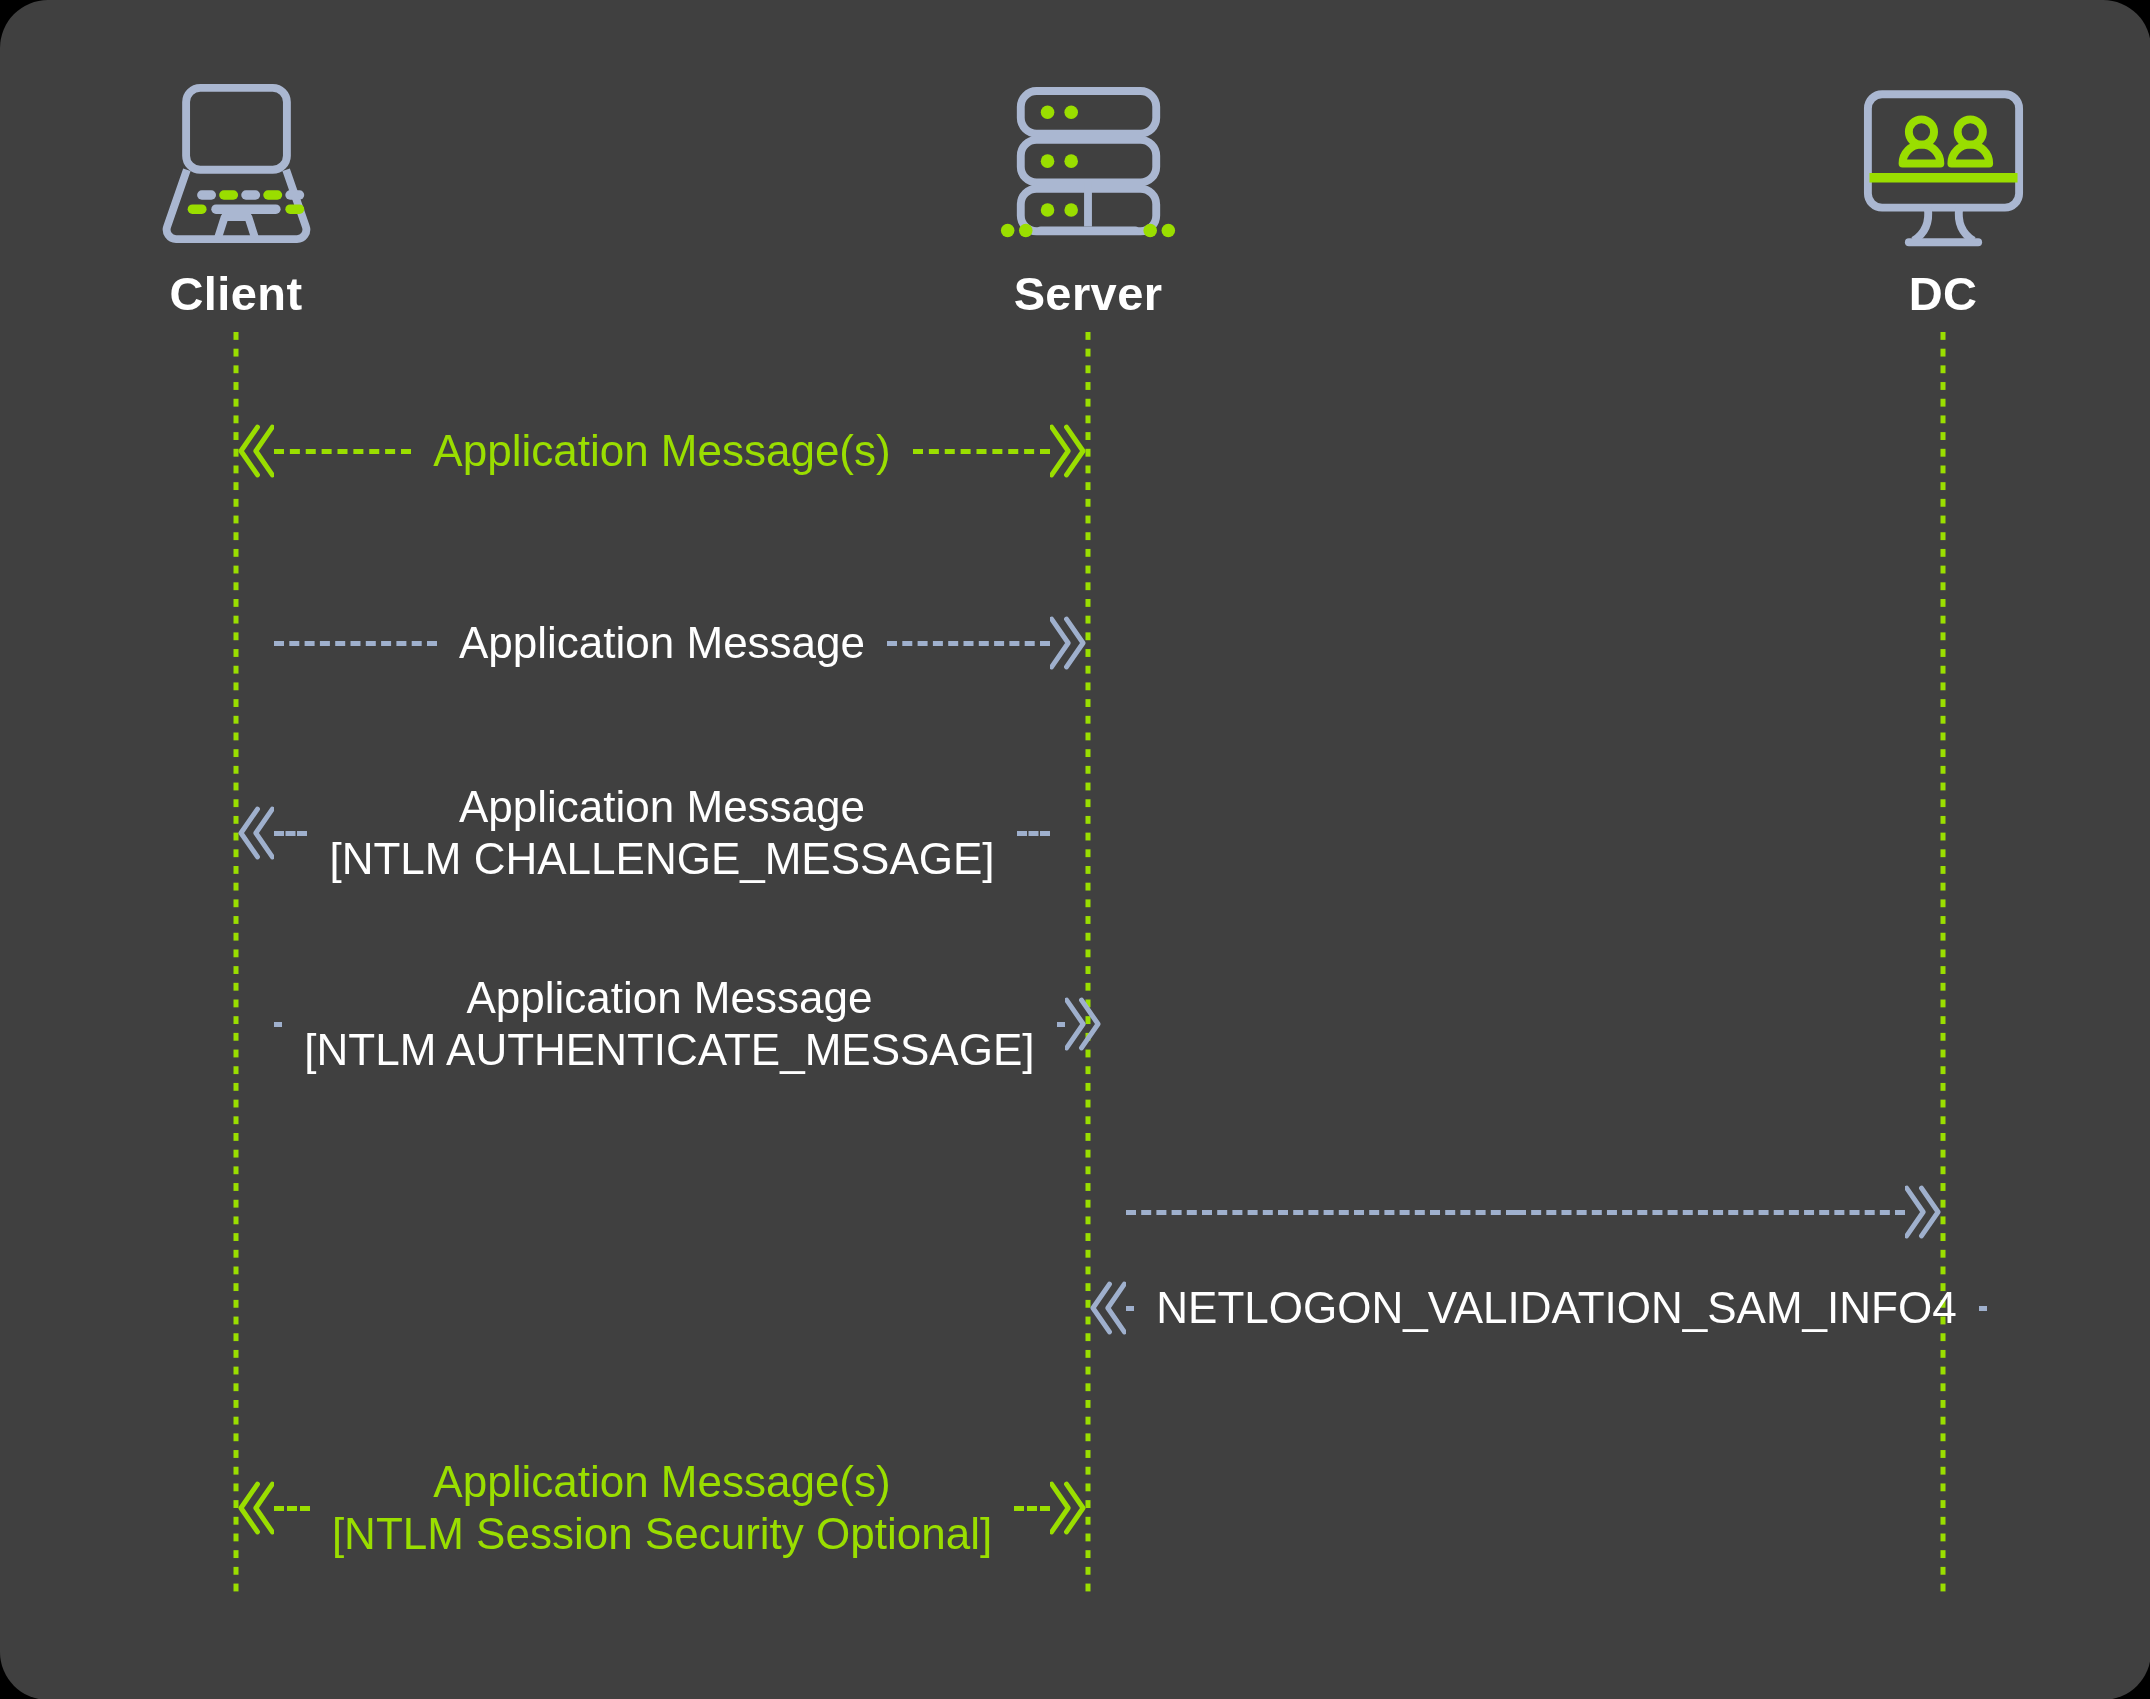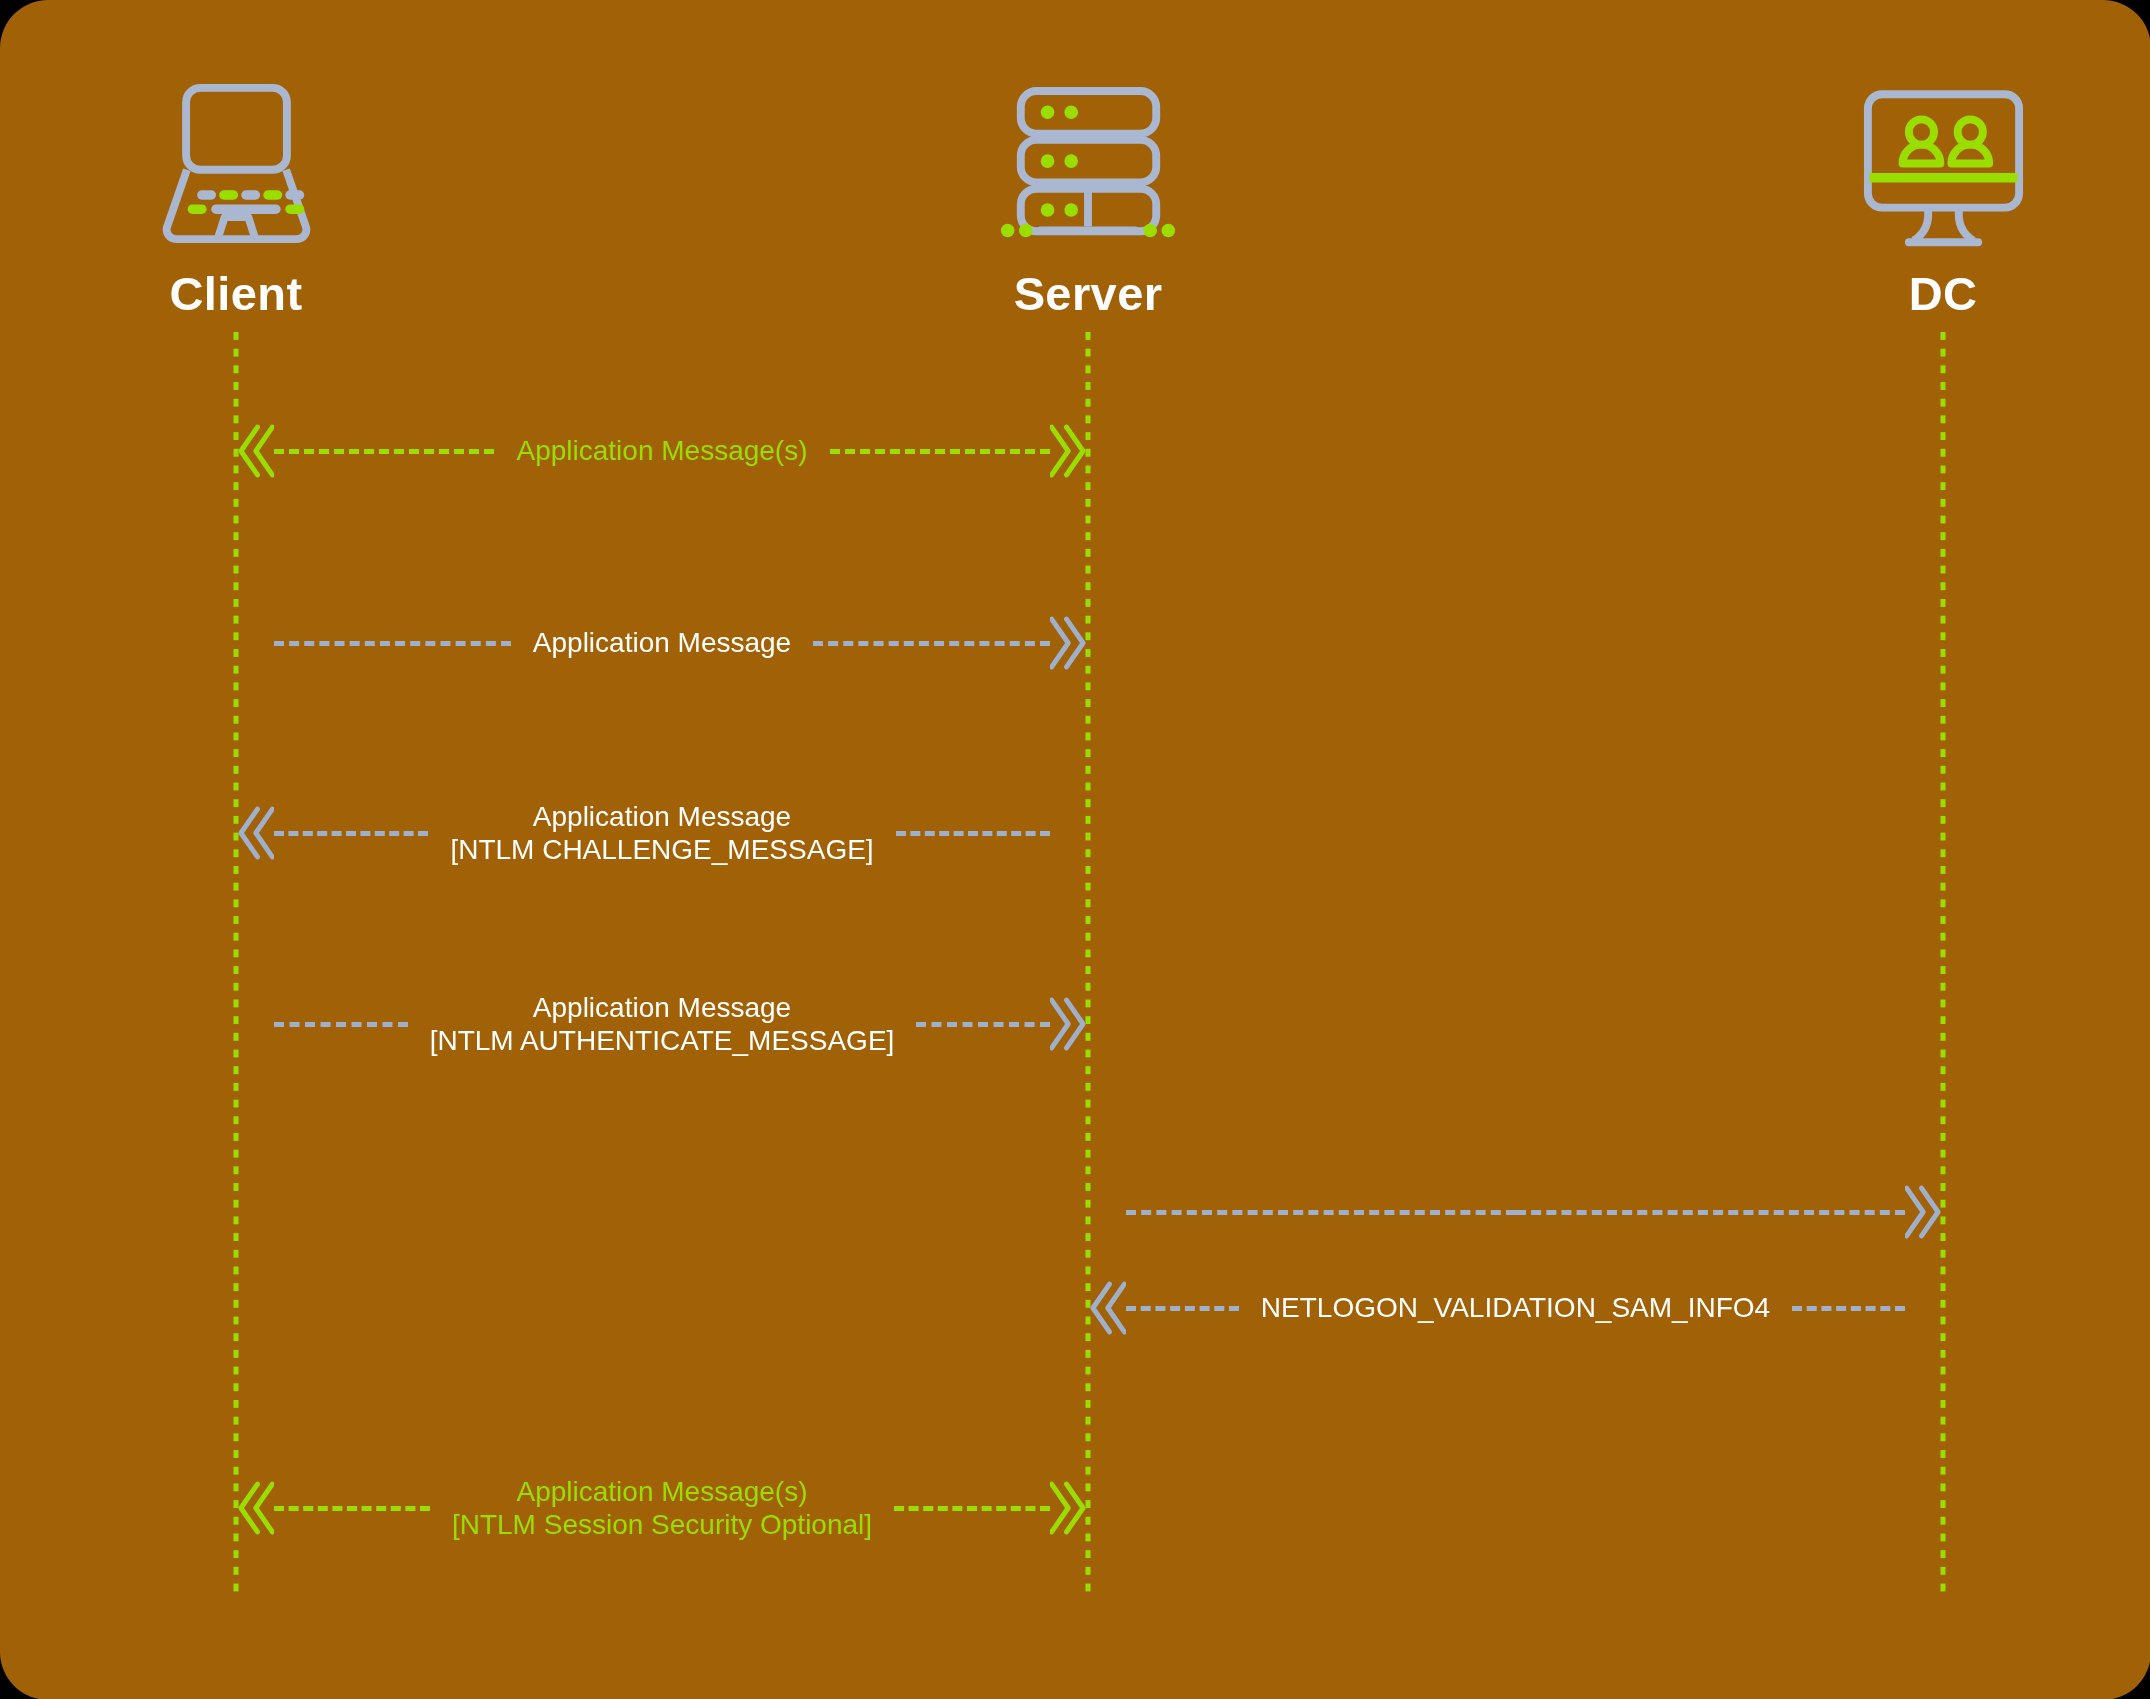--- a/index.html
+++ b/index.html
@@ -4,21 +4,21 @@
 <style>
   html,body{margin:0;padding:0;background:#000;}
   body{
     width:2151px;height:1700px;
     font-family:"Liberation Sans", sans-serif;
     -webkit-font-smoothing:antialiased;
   }
   #canvas{
     position:relative;
     width:2151px;height:1700px;
-    background:#a16207;
+    background:#404040;
     border-radius:48px;
     overflow:hidden;
   }
   
   .actor{
     position:absolute;
     transform:translateX(-50%);
     text-align:center;
     width:434px;
   }
@@ -56,21 +56,21 @@
     height:0;
     border-top:5.8px dashed #9fb0cd;
     min-width:8.3px;
   }
   .msg.green .seg{ border-top-color:#9ade00; }
   .msg .label{
     flex:0 0 auto;
     padding:0 22px;
     text-align:center;
     color:#ffffff;
-    font-size:28px;
+    font-size:44px;
     line-height:1.18;
     white-space:nowrap;
   }
   .msg.green .label{ color:#9ade00; }
   .msg .arrow{
     flex:0 0 auto;
     width:38px;height:72px;
     position:relative;
   }
   .msg .arrow svg{ display:block; }

